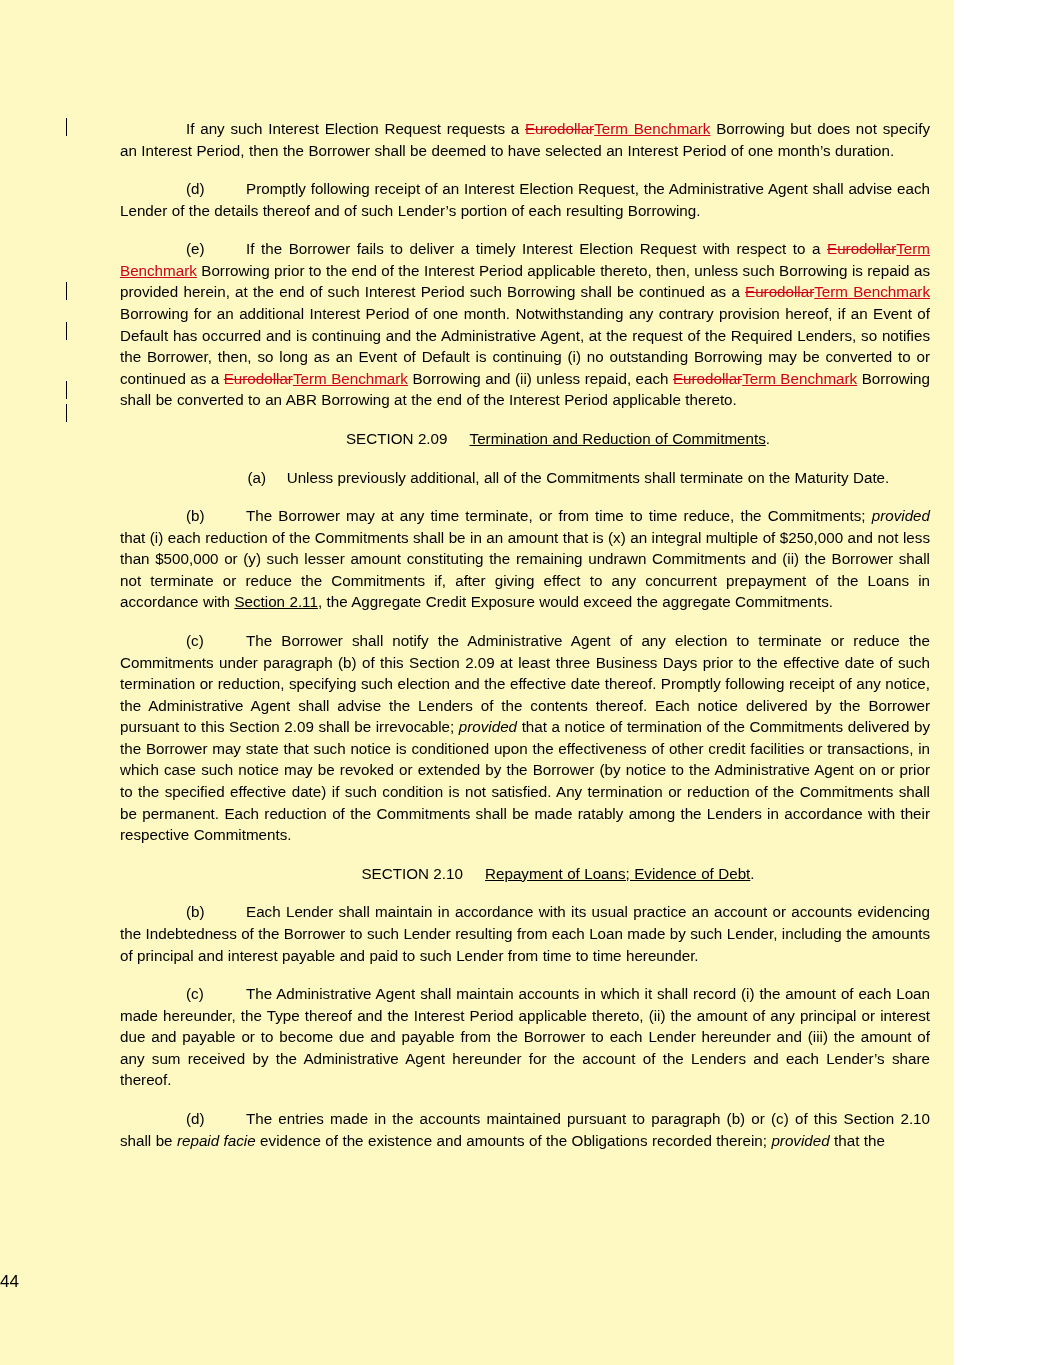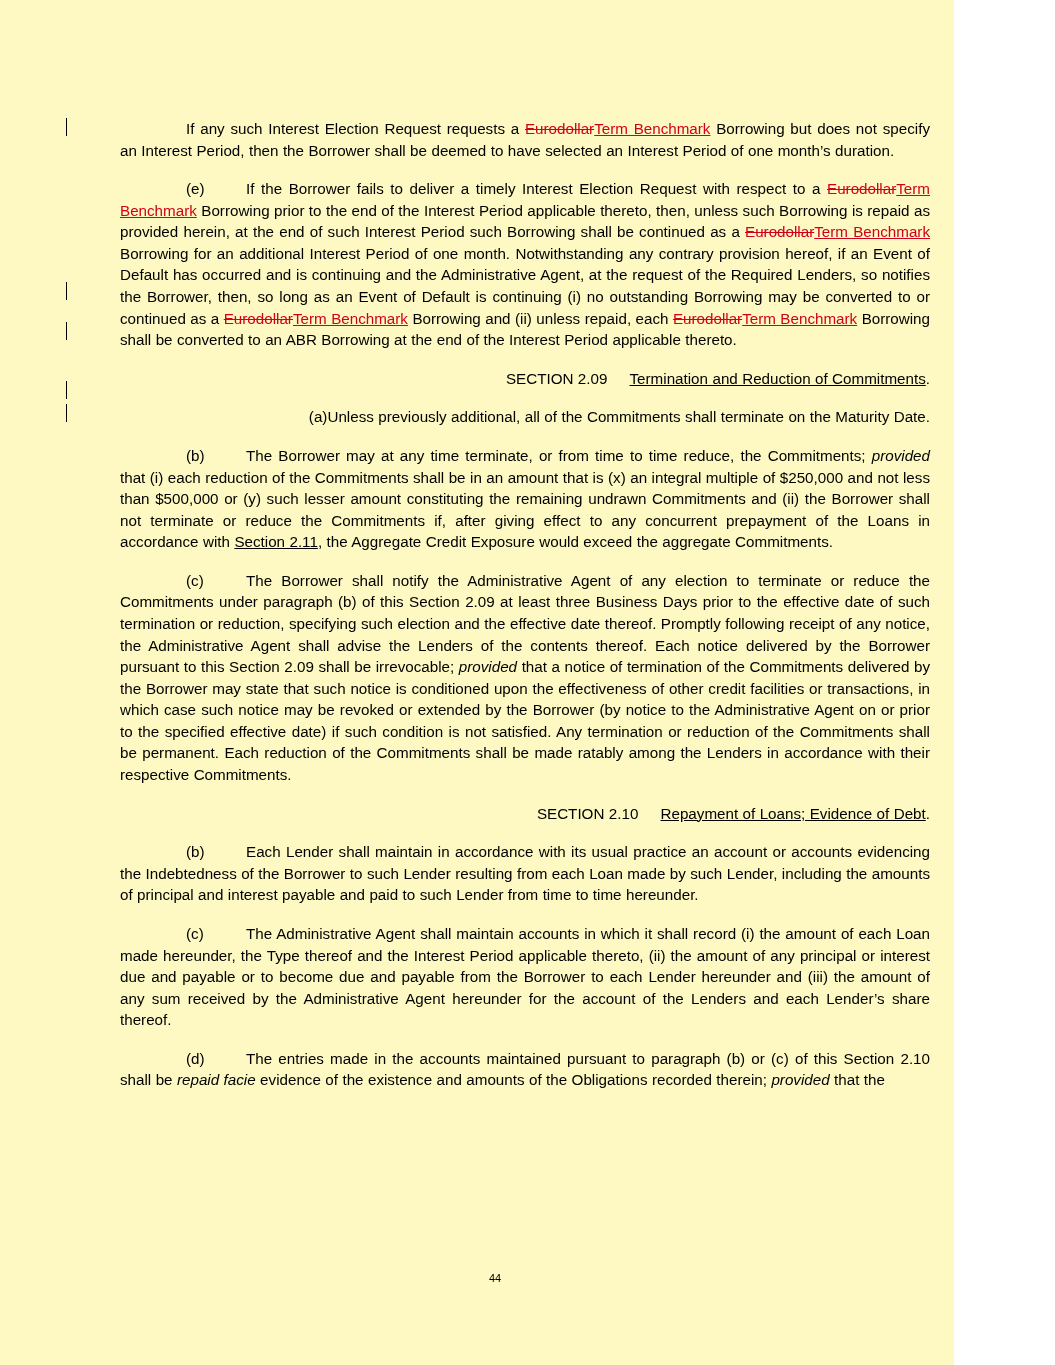--- a/index.html
+++ b/index.html
@@ -53,41 +53,40 @@
     left: 66px;
     width: 1px;
     background: #000000;
     height: 18px;
   }
   .pagenum {
     position: absolute;
     left: 0;
     right: 0;
     top: 1272px;
-    text-align: center;
-    font-size: 11px;
-    margin-left: 36px;
+    font-size: 17px;
   }
-  .no-justify { text-align: right; }
+  .no-justify { text-align: center; }
 </style>
 </head>
 <body>
 
 <div class="page">
 
   <div id="changebars">
       <div class="changebar" style="top: 118px;"></div>
       <div class="changebar" style="top: 282px;"></div>
       <div class="changebar" style="top: 322px;"></div>
       <div class="changebar" style="top: 381px;"></div>
       <div class="changebar" style="top: 404px;"></div>
     </div>
 
   <div class="content" id="content">
       <p><span class="indent">&nbsp;</span><span>If any such Interest Election Request requests a </span><span class="strike">Eurodollar</span><span class="ins">Term Benchmark</span><span> Borrowing but does not specify an Interest Period, then the Borrower shall be deemed to have selected an Interest Period of one month’s duration.</span></p>
+      <p><span class="indent">&nbsp;</span><span class="para-label">(d)</span><span>Promptly following receipt of an Interest Election Request, the Administrative Agent shall advise each Lender of the details thereof and of such Lender’s portion of each resulting Borrowing.</span></p>
       <p><span class="indent">&nbsp;</span><span class="para-label">(e)</span><span>If the Borrower fails to deliver a timely Interest Election Request with respect to a </span><span class="strike">Eurodollar</span><span class="ins">Term Benchmark</span><span> Borrowing prior to the end of the Interest Period applicable thereto, then, unless such Borrowing is repaid as provided herein, at the end of such Interest Period such Borrowing shall be continued as a </span><span class="strike">Eurodollar</span><span class="ins">Term Benchmark</span><span> Borrowing for an additional Interest Period of one month.  Notwithstanding any contrary provision hereof, if an Event of Default has occurred and is continuing and the Administrative Agent, at the request of the Required Lenders, so notifies the Borrower, then, so long as an Event of Default is continuing (i) no outstanding Borrowing may be converted to or continued as a </span><span class="strike">Eurodollar</span><span class="ins">Term Benchmark</span><span> Borrowing and (ii) unless repaid, each </span><span class="strike">Eurodollar</span><span class="ins">Term Benchmark</span><span> Borrowing shall be converted to an ABR Borrowing at the end of the Interest Period applicable thereto.</span></p>
       <p class="no-justify"><span class="indent">&nbsp;</span><span>SECTION 2.09</span><span>&nbsp;&nbsp;&nbsp;&nbsp;&nbsp;</span><span class="u">Termination and Reduction of Commitments</span><span>.</span></p>
       <p class="no-justify"><span class="indent">&nbsp;</span><span class="para-label">(a)</span><span>Unless previously additional, all of the Commitments shall terminate on the Maturity Date.</span></p>
       <p><span class="indent">&nbsp;</span><span class="para-label">(b)</span><span>The Borrower may at any time terminate, or from time to time reduce, the Commitments; </span><span class="ital">provided</span><span> that (i) each reduction of the Commitments shall be in an amount that is (x) an integral multiple of $250,000 and not less than $500,000 or (y) such lesser amount constituting the remaining undrawn Commitments and (ii) the Borrower shall not terminate or reduce the Commitments if, after giving effect to any concurrent prepayment of the Loans in accordance with </span><span class="u">Section 2.11</span><span>, the Aggregate Credit Exposure would exceed the aggregate Commitments.</span></p>
       <p><span class="indent">&nbsp;</span><span class="para-label">(c)</span><span>The Borrower shall notify the Administrative Agent of any election to terminate or reduce the Commitments under paragraph (b) of this Section 2.09 at least three Business Days prior to the effective date of such termination or reduction, specifying such election and the effective date thereof.  Promptly following receipt of any notice, the Administrative Agent shall advise the Lenders of the contents thereof.  Each notice delivered by the Borrower pursuant to this Section 2.09 shall be irrevocable; </span><span class="ital">provided</span><span> that a notice of termination of the Commitments delivered by the Borrower may state that such notice is conditioned upon the effectiveness of other credit facilities or transactions, in which case such notice may be revoked or extended by the Borrower (by notice to the Administrative Agent on or prior to the specified effective date) if such condition is not satisfied.   Any termination or reduction of the Commitments shall be permanent.  Each reduction of the Commitments shall be made ratably among the Lenders in accordance with their respective Commitments.</span></p>
       <p class="no-justify"><span class="indent">&nbsp;</span><span>SECTION 2.10</span><span>&nbsp;&nbsp;&nbsp;&nbsp;&nbsp;</span><span class="u">Repayment of Loans; Evidence of Debt</span><span>.</span></p>
       <p><span class="indent">&nbsp;</span><span class="para-label">(b)</span><span>Each Lender shall maintain in accordance with its usual practice an account or accounts evidencing the Indebtedness of the Borrower to such Lender resulting from each Loan made by such Lender, including the amounts of principal and interest payable and paid to such Lender from time to time hereunder.</span></p>
       <p><span class="indent">&nbsp;</span><span class="para-label">(c)</span><span>The Administrative Agent shall maintain accounts in which it shall record (i) the amount of each Loan made hereunder, the Type thereof and the Interest Period applicable thereto, (ii) the amount of any principal or interest due and payable or to become due and payable from the Borrower to each Lender hereunder and (iii) the amount of any sum received by the Administrative Agent hereunder for the account of the Lenders and each Lender’s share thereof.</span></p>
       <p><span class="indent">&nbsp;</span><span class="para-label">(d)</span><span>The entries made in the accounts maintained pursuant to paragraph (b) or (c) of this Section 2.10 shall be </span><span class="ital">repaid facie</span><span> evidence of the existence and amounts of the Obligations recorded therein; </span><span class="ital">provided</span><span> that the</span></p>
     </div>

